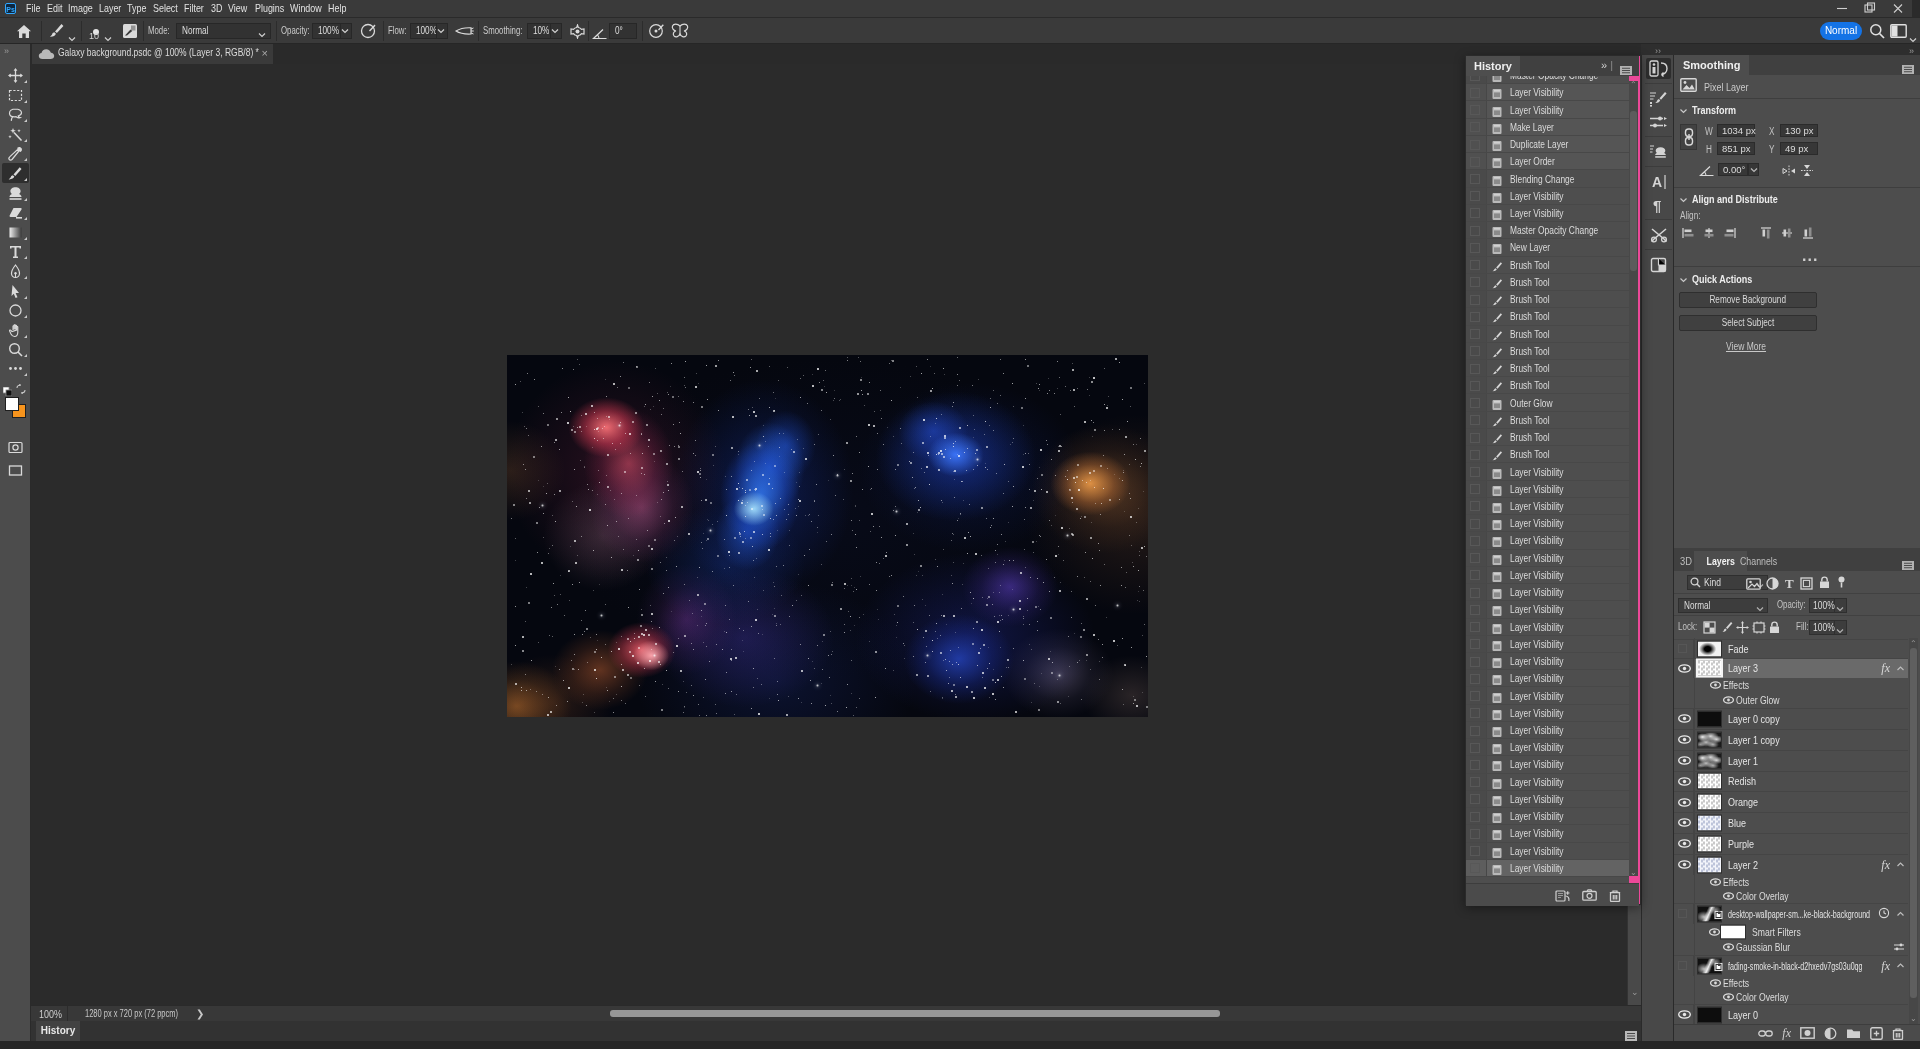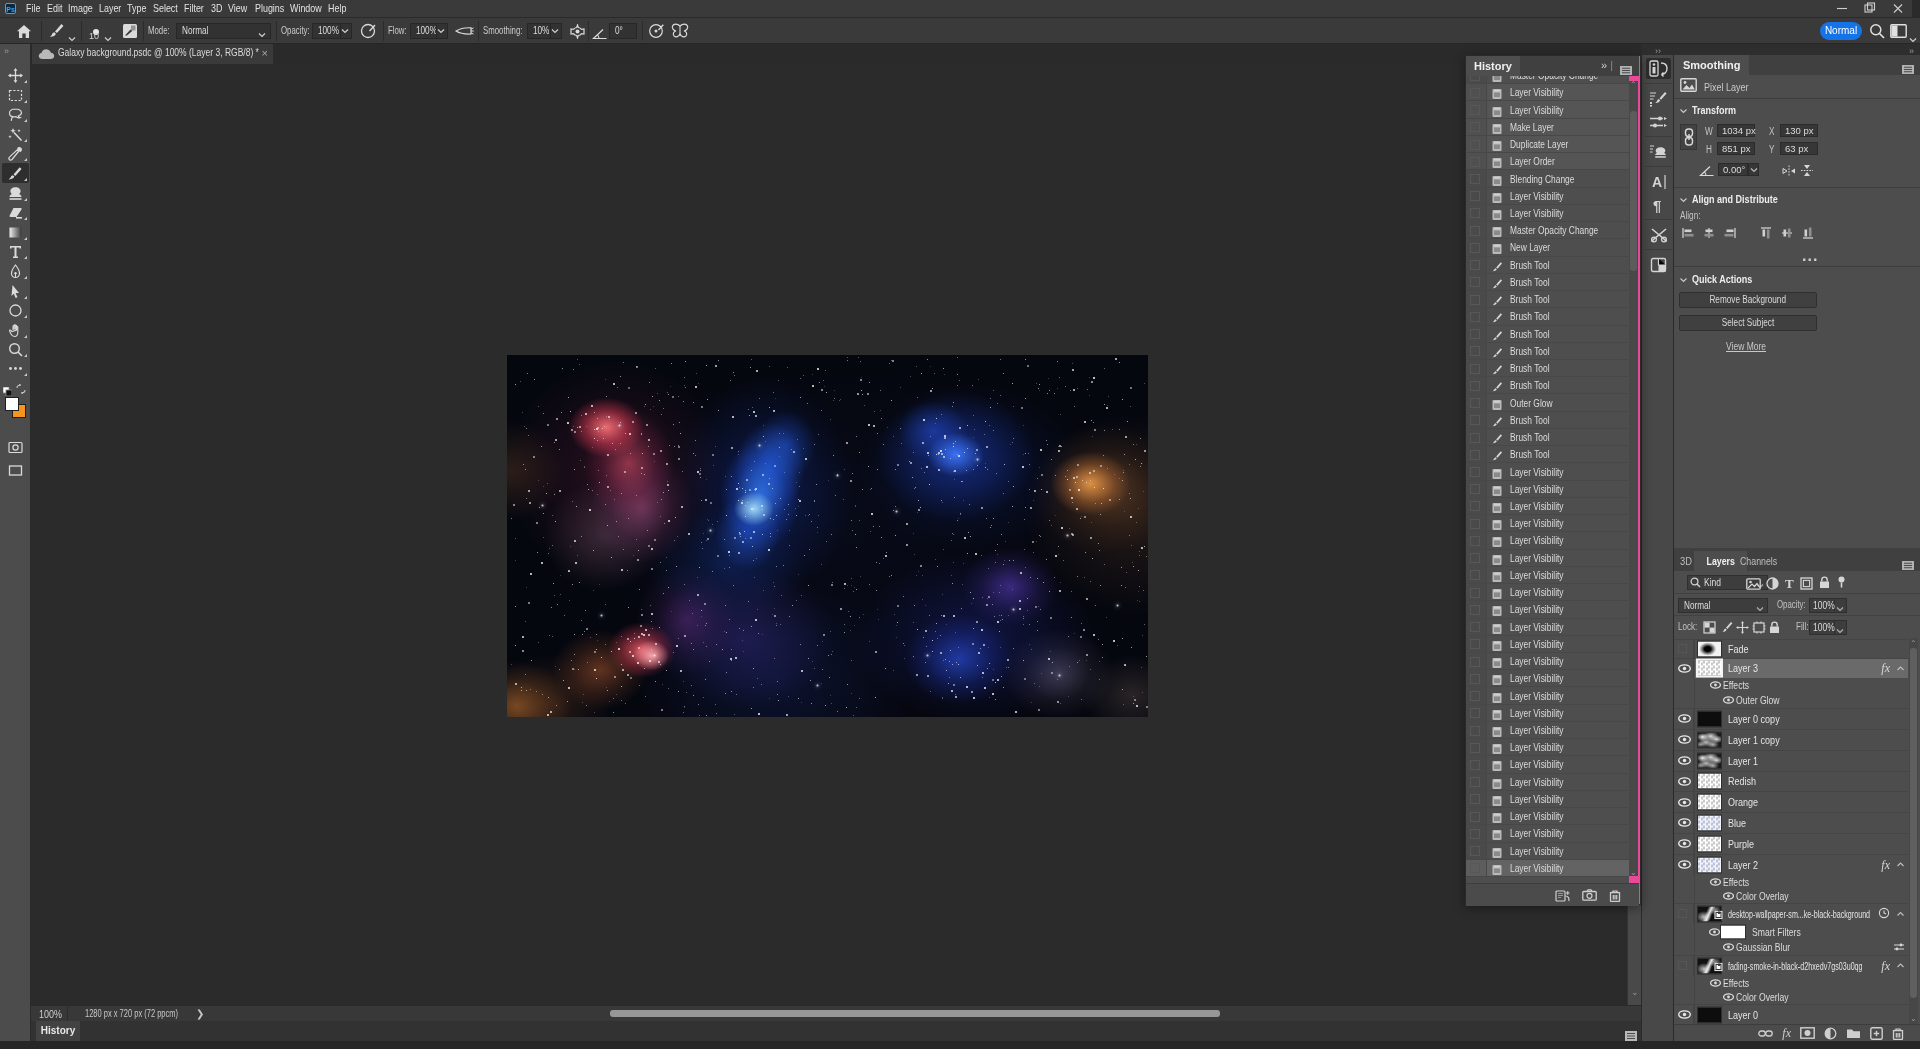--- a/index.html
+++ b/index.html
@@ -469,21 +469,21 @@
           <path d="M6 6 V12" stroke="#d8d8d8" stroke-width="1.4"></path>
         </svg>
       </div>
     <span class="plbl" style="left:31px;top:5px">W</span>
     <div class="pfield" style="left:43px;top:3px;width:38px">1034 px</div>
     <span class="plbl" style="left:95px;top:5px">X</span>
     <div class="pfield" style="left:106px;top:3px;width:38px">130 px</div>
     <span class="plbl" style="left:32px;top:23px">H</span>
     <div class="pfield" style="left:43px;top:21px;width:38px">851 px</div>
     <span class="plbl" style="left:95px;top:23px">Y</span>
-    <div class="pfield" style="left:106px;top:21px;width:38px">63 px</div>
+    <div class="pfield" style="left:106px;top:21px;width:38px">49 px</div>
     <span style="position:absolute;left:25px;top:42px"><svg width="16" height="12" viewBox="0 0 16 12" xmlns="http://www.w3.org/2000/svg">
           <path d="M14.5 10.5 L1.5 10.5 L11 1.5" fill="none" stroke="#dadada" stroke-width="1.2"></path>
           <path d="M7 10.5 A6 6 0 0 0 5.5 6.8" fill="none" stroke="#dadada" stroke-width="1.1"></path>
         </svg></span>
     <div class="pfield" style="left:44px;top:42px;width:30px">0.00°</div>
     <div class="pfield" style="left:74px;top:42px;width:11px;padding:0;display:flex;align-items:center;justify-content:center">
         <svg width="8" height="6" viewBox="0 0 8 6" xmlns="http://www.w3.org/2000/svg">
           <path d="M1 1.5 L4 4.5 L7 1.5" fill="none" stroke="#b9b9b9" stroke-width="1.2"></path>
         </svg>
       </div>

